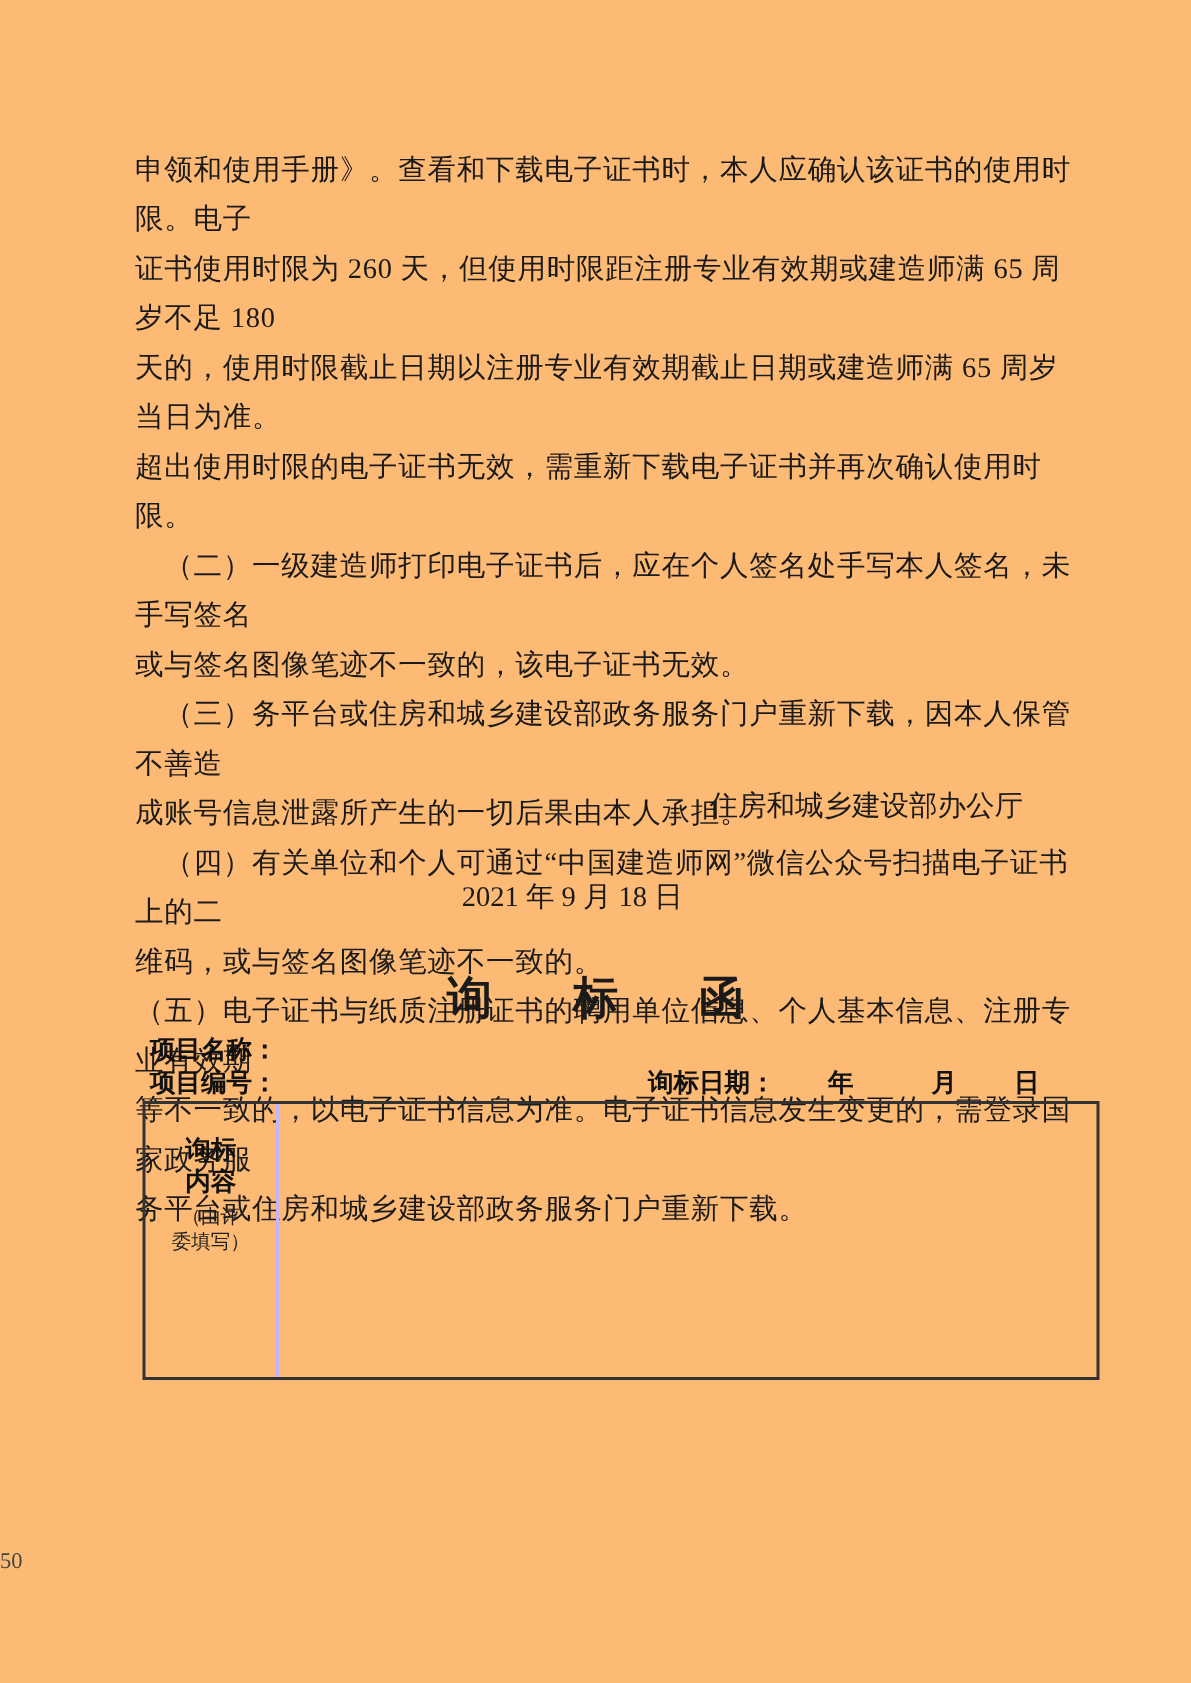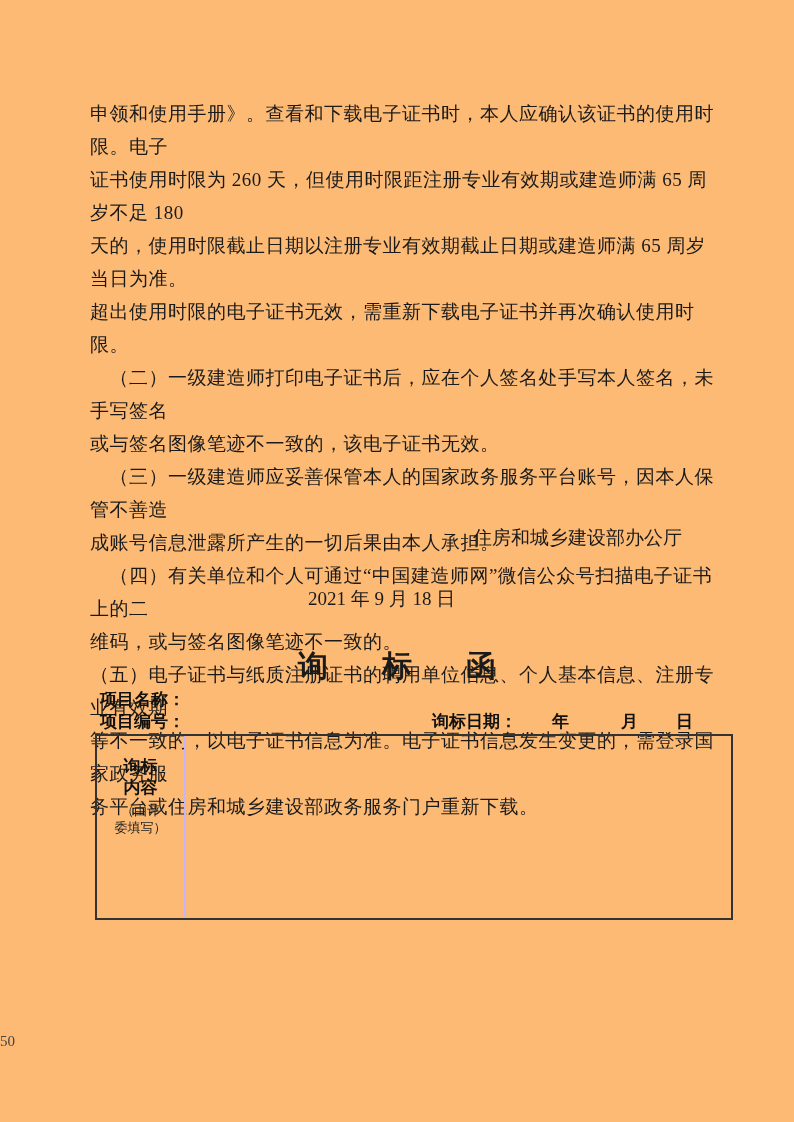--- a/index.html
+++ b/index.html
@@ -122,21 +122,21 @@
 
 <div class="page">
 
   <div class="doc-text">
     <div class="doc-line">申领和使用手册》。查看和下载电子证书时，本人应确认该证书的使用时限。电子</div>
     <div class="doc-line">证书使用时限为 260 天，但使用时限距注册专业有效期或建造师满 65 周岁不足 180</div>
     <div class="doc-line">天的，使用时限截止日期以注册专业有效期截止日期或建造师满 65 周岁当日为准。</div>
     <div class="doc-line">超出使用时限的电子证书无效，需重新下载电子证书并再次确认使用时限。</div>
     <div class="doc-line">　（二）一级建造师打印电子证书后，应在个人签名处手写本人签名，未手写签名</div>
     <div class="doc-line">或与签名图像笔迹不一致的，该电子证书无效。</div>
-    <div class="doc-line">　（三）一级建造师应妥善保管本人的国家政务服务平台账号，因本人保管不善造</div>
+    <div class="doc-line">　（三）务平台或住房和城乡建设部政务服务门户重新下载，因本人保管不善造</div>
     <div class="doc-line">成账号信息泄露所产生的一切后果由本人承担。</div>
     <div class="doc-line">　（四）有关单位和个人可通过“中国建造师网”微信公众号扫描电子证书上的二</div>
     <div class="doc-line">维码，或与签名图像笔迹不一致的。</div>
     <div class="doc-line">（五）电子证书与纸质注册证书的聘用单位信息、个人基本信息、注册专业有效期</div>
     <div class="doc-line">等不一致的，以电子证书信息为准。电子证书信息发生变更的，需登录国家政务服</div>
     <div class="doc-line">务平台或住房和城乡建设部政务服务门户重新下载。</div>
   </div>
 
   <div class="signature-line">住房和城乡建设部办公厅</div>
   <div class="date-line">2021 年 9 月 18 日</div>

